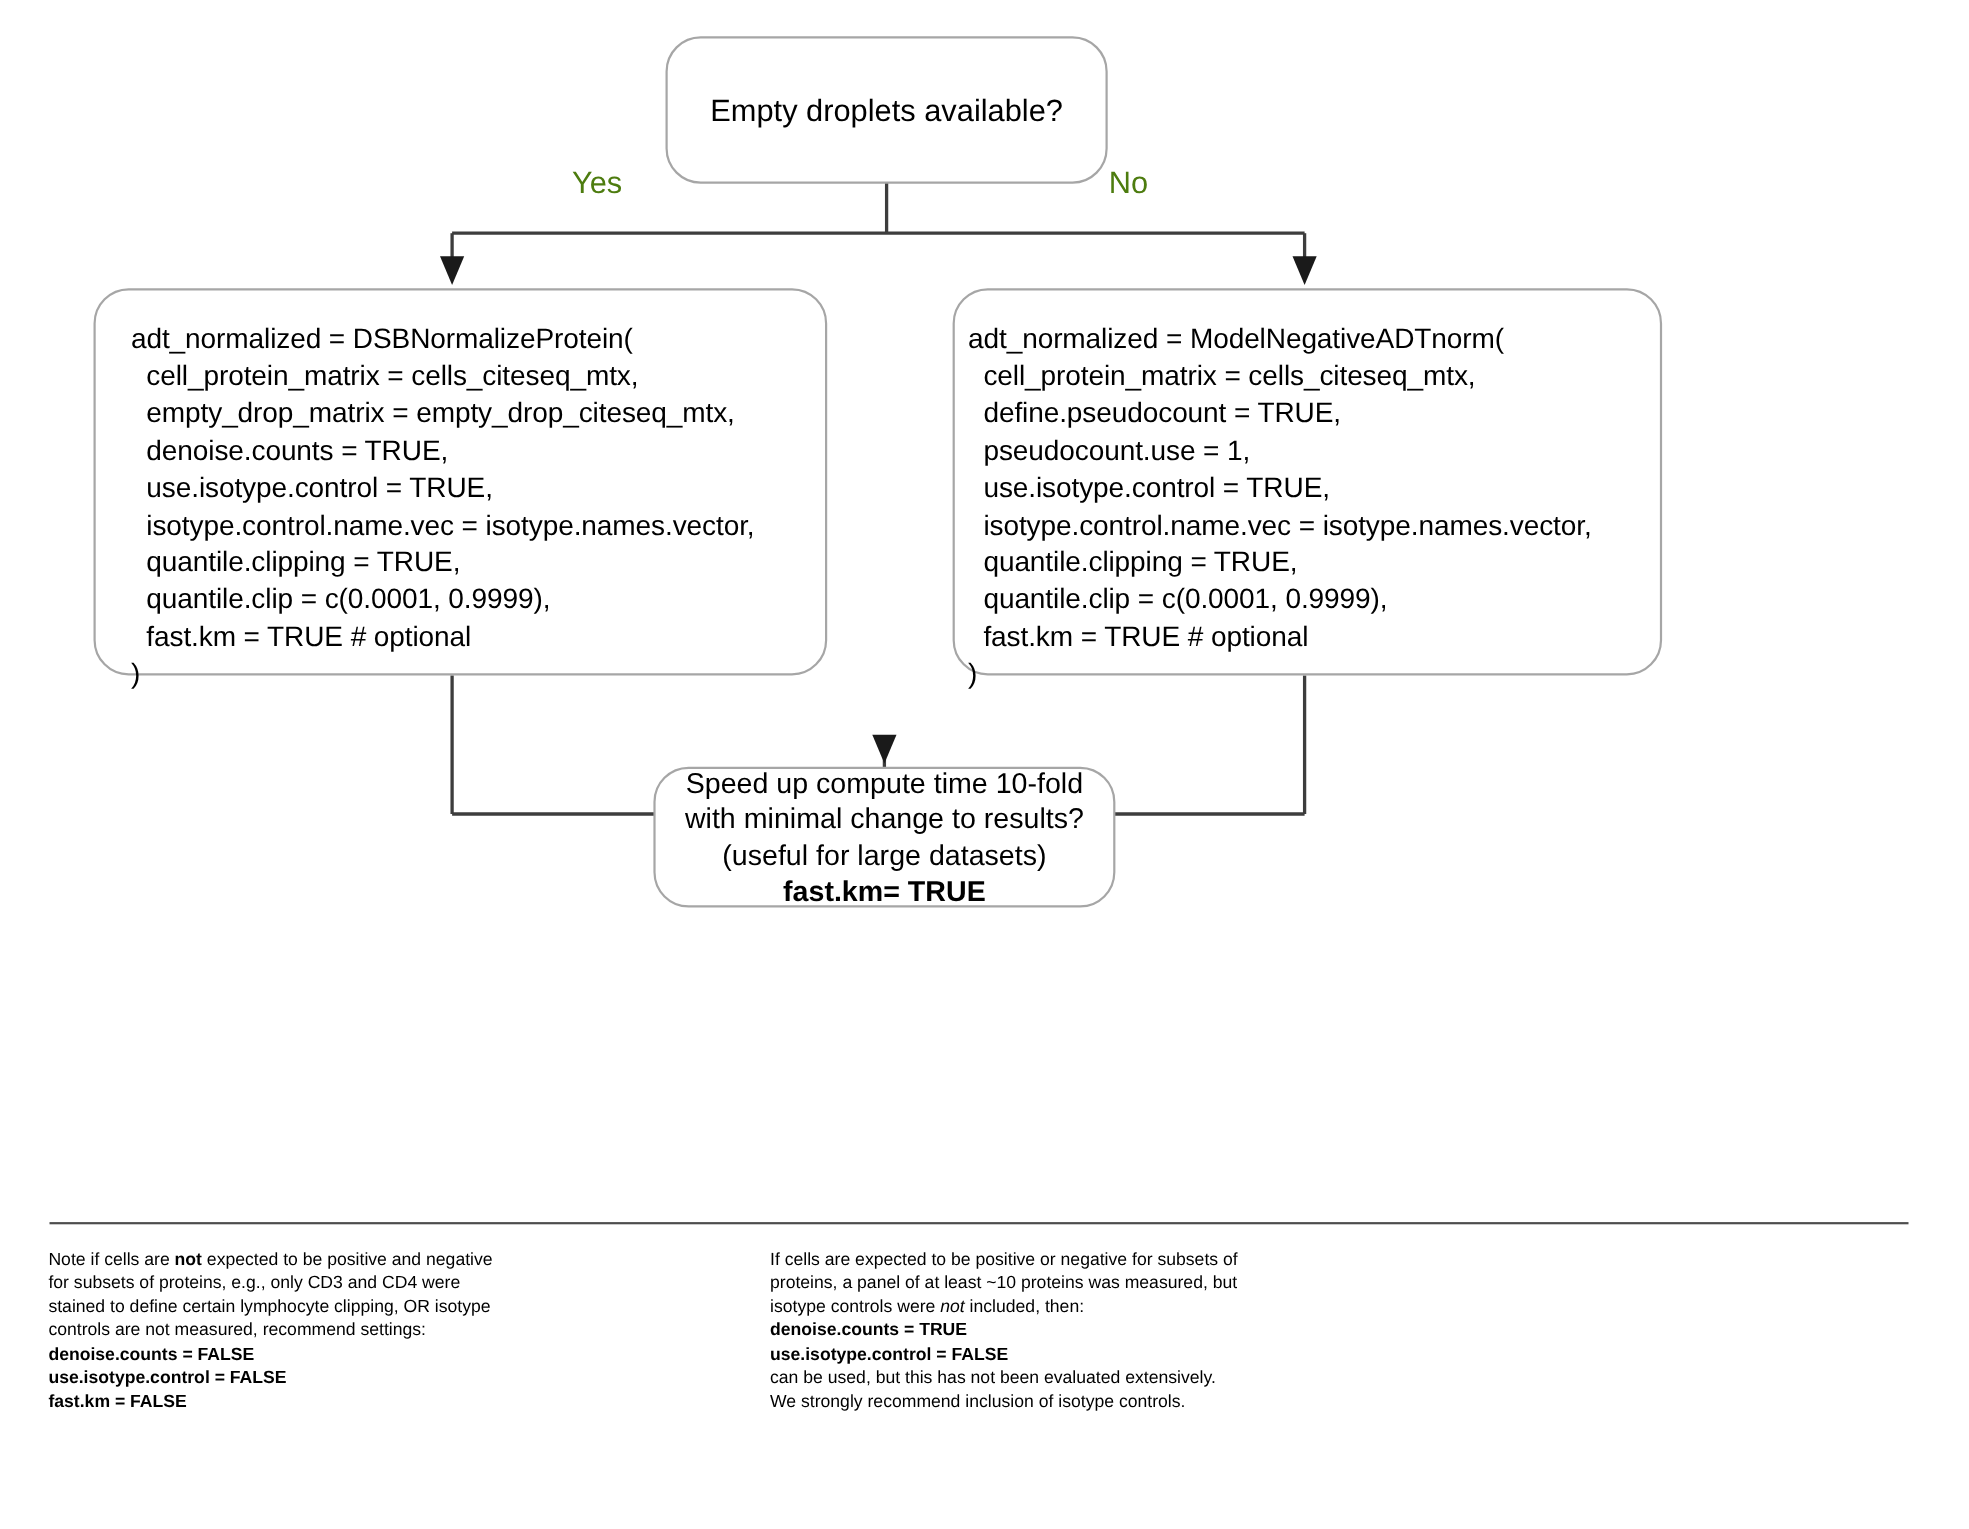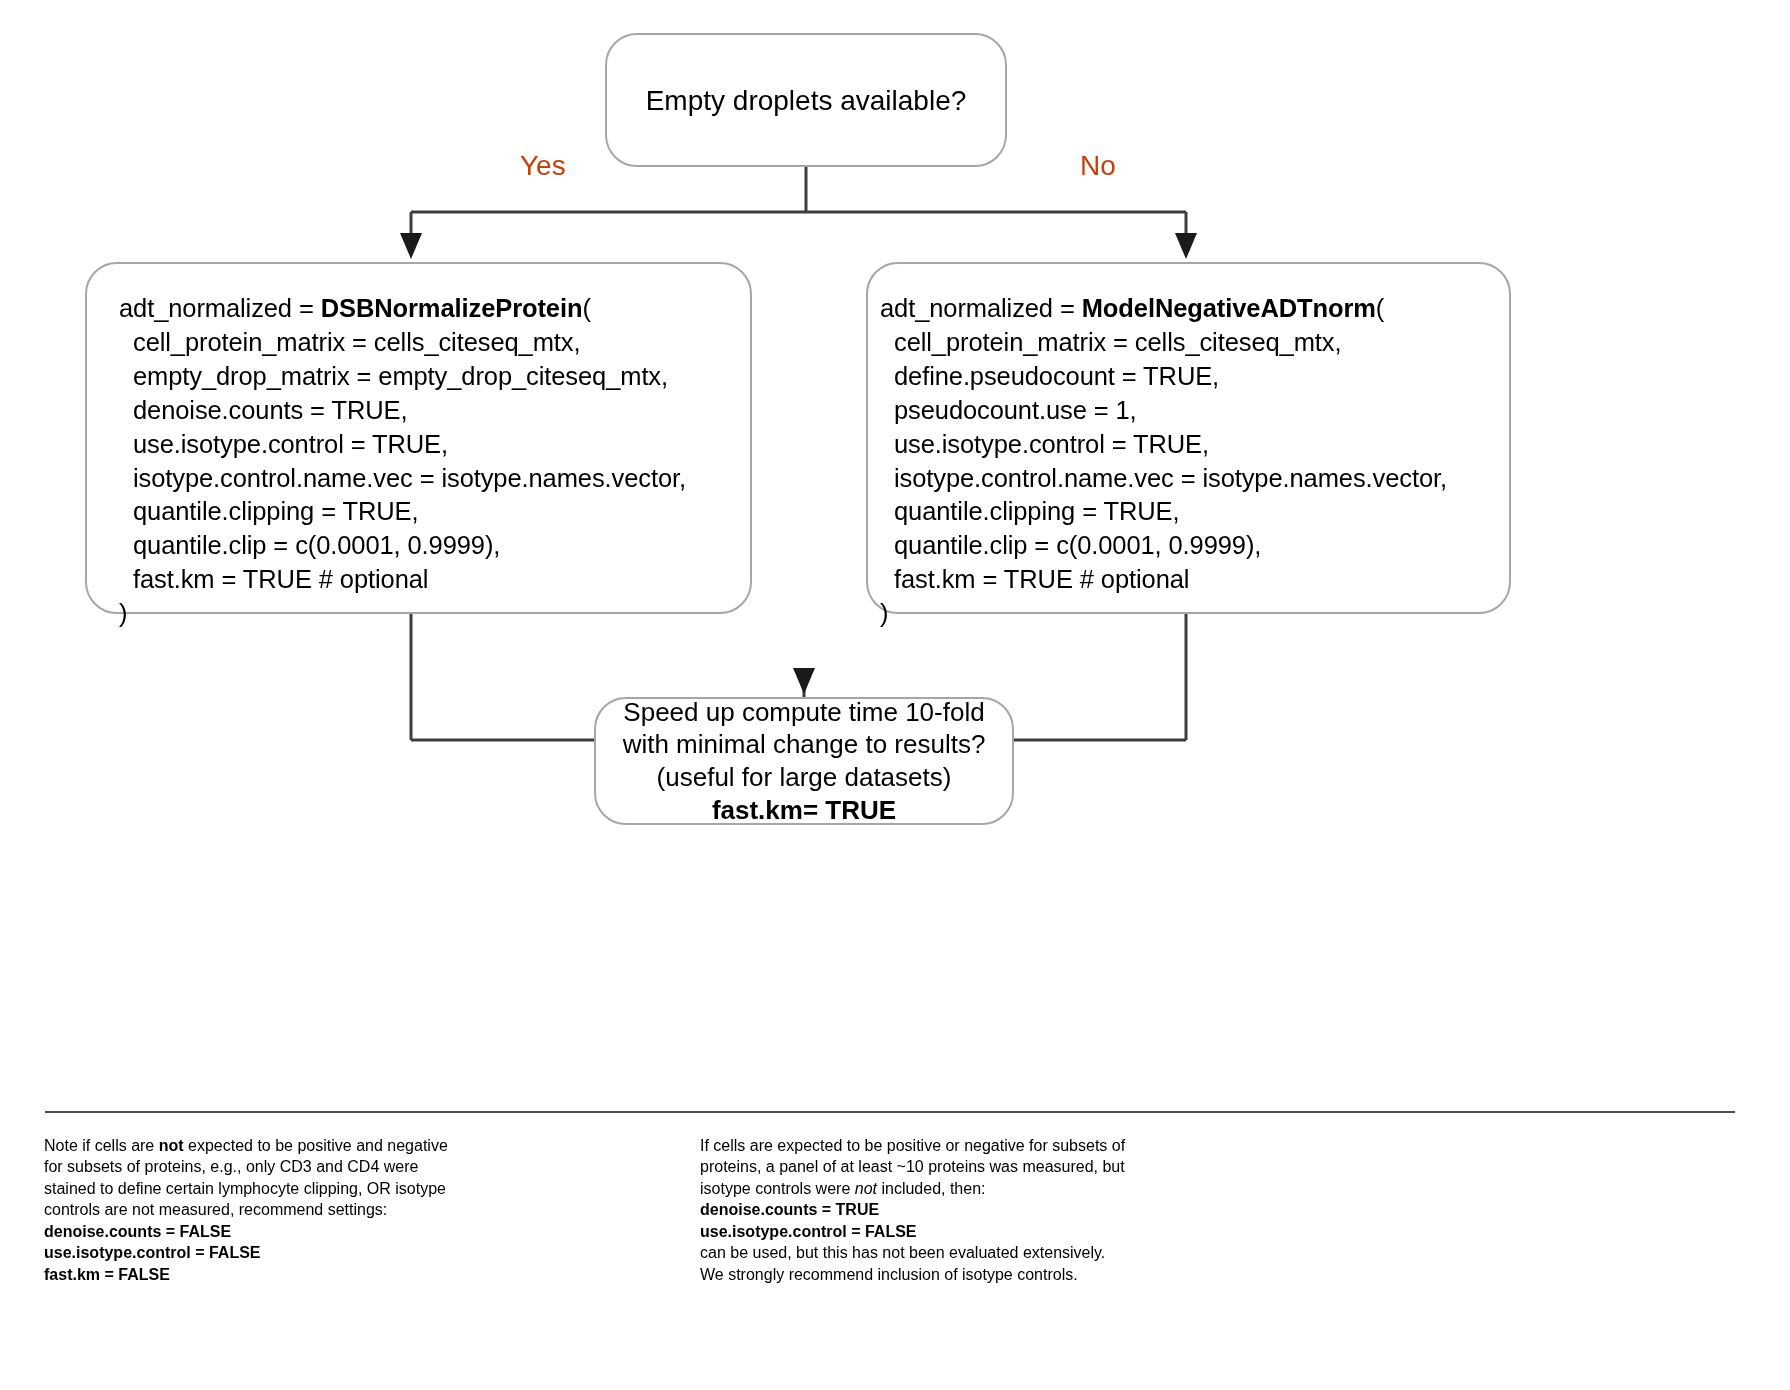--- a/index.html
+++ b/index.html
@@ -63,21 +63,21 @@
   .node-code.right { left: 866px; width: 645px; padding-left: 12px; }
 
   .code-block {
     font-size: 25.5px;
     line-height: 1.33;
     white-space: pre;
     letter-spacing: -0.1px;
   }
   .code-line { display: block; }
   .code-line.indent { padding-left: 14px; }
-  .fn-name { font-weight: bold; }
+  .fn-name { font-weight: normal; }
 
   .node-final {
     left: 594px;
     top: 697px;
     width: 420px;
     height: 128px;
     display: flex;
     flex-direction: column;
     align-items: center;
     justify-content: center;
@@ -87,24 +87,24 @@
     line-height: 1.26;
     text-align: center;
     white-space: nowrap;
   }
   .node-final .final-line.bold { font-weight: bold; }
 
   .edge-label {
     position: absolute;
     font-size: 28px;
     line-height: 1;
-    color: #c2410c;
+    color: #4d7c0f;
   }
   #edge-label-yes { left: 520px; top: 152px; }
-  #edge-label-no  { left: 1080px; top: 152px; }
+  #edge-label-no  { left: 1008px; top: 152px; }
 
   
   #notes-divider {
     position: absolute;
     left: 45px;
     top: 1111px;
     width: 1690px;
     height: 0;
     border-top: 2.5px solid #4d4d4d;
   }

